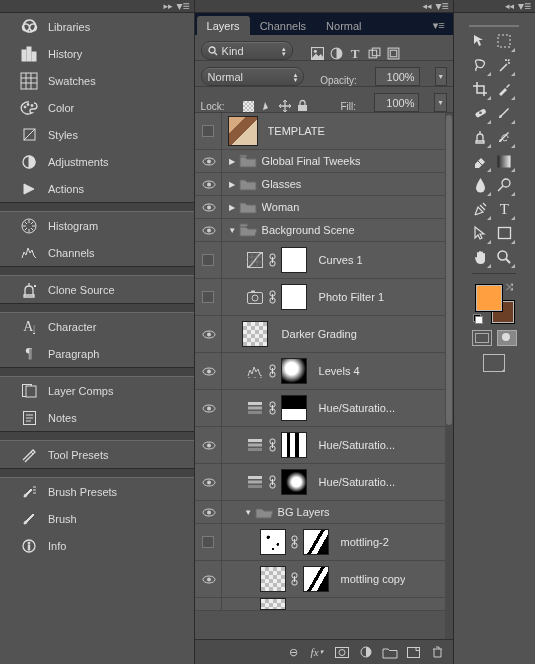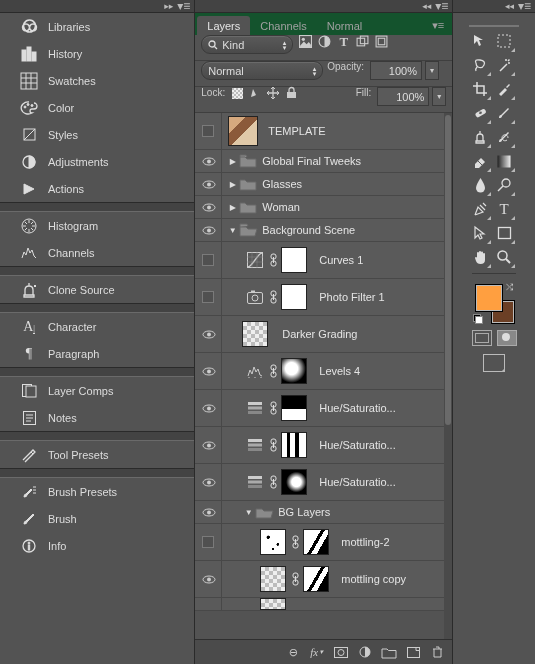--- a/index.html
+++ b/index.html
@@ -9,26 +9,26 @@
 .right-panel{width:82px;background:#535353;border-left:1px solid #2a2a2a;display:flex;flex-direction:column}
 .panel-top{height:12px;background:#434343;display:flex;justify-content:flex-end;align-items:center;padding:0 4px;border-bottom:1px solid #2a2a2a}
 .top-chevrons{color:#bbb;font-size:9px;margin-right:4px}
 .top-menu{color:#bbb;font-size:12px;line-height:9px}
 .sb-item{display:flex;align-items:center;height:27px;padding-left:18px;cursor:default}
 .sb-icon{width:22px;height:18px;display:flex;align-items:center;justify-content:center;margin-right:8px;color:#ddd}
 .sb-icon svg{fill:#ddd;stroke:#ddd}
 .sb-label{color:#ddd}
 .divider{height:8px;background:#434343;border-top:1px solid #2a2a2a;border-bottom:1px solid #6a6a6a}
 
-.tabs{height:22px;display:flex;align-items:flex-end;background:#14532d;padding:0 2px}
+.tabs{height:22px;display:flex;align-items:flex-end;background:#0f172a;padding:0 2px}
 .tab{padding:4px 10px 3px;color:#a0a0a0;font-size:11px;border-top-left-radius:3px;border-top-right-radius:3px}
 .tab.active{background:#535353;color:#e4e4e4}
 .tab.menu-spacer{margin-left:auto;padding:3px 6px}
 
-.ctrl-row{height:25px;display:flex;align-items:flex-start;padding:0 6px;gap:4px;border-bottom:1px solid #3f3f3f}
+.ctrl-row{height:25px;display:flex;align-items:flex-end;padding:0 6px;gap:16px;border-bottom:1px solid #3f3f3f}
 .dropdown{height:17px;border:1px solid #3a3a3a;border-radius:9px;background:linear-gradient(#5a5a5a,#4a4a4a);display:flex;align-items:center;padding:0 6px;color:#ddd;box-shadow:inset 0 1px 0 #6a6a6a}
 .dropdown.kind{width:78px}
 .dropdown.blend{width:108px}
 .dd-arrows{margin-left:auto;font-size:7px;line-height:5px;color:#ddd;display:flex;flex-direction:column;align-items:center}
 .type-icons{display:flex;align-items:center;gap:6px;color:#ccc;margin-left:2px}
 .type-icons span, .type-icons svg{width:13px;height:13px;display:flex;align-items:center;justify-content:center}
 .lbl{color:#ccc;font-size:10px;margin-right:2px}
 .pct-box{height:17px;width:42px;border:1px solid #3a3a3a;background:#5a5a5a;display:flex;align-items:center;justify-content:flex-end;padding:0 4px;color:#ddd}
 .small-chevron{width:12px;height:17px;border:1px solid #3a3a3a;background:#5a5a5a;display:flex;align-items:center;justify-content:center;font-size:8px;color:#ccc;margin-left:-1px}
 .lock-icons{display:flex;align-items:center;gap:6px}

